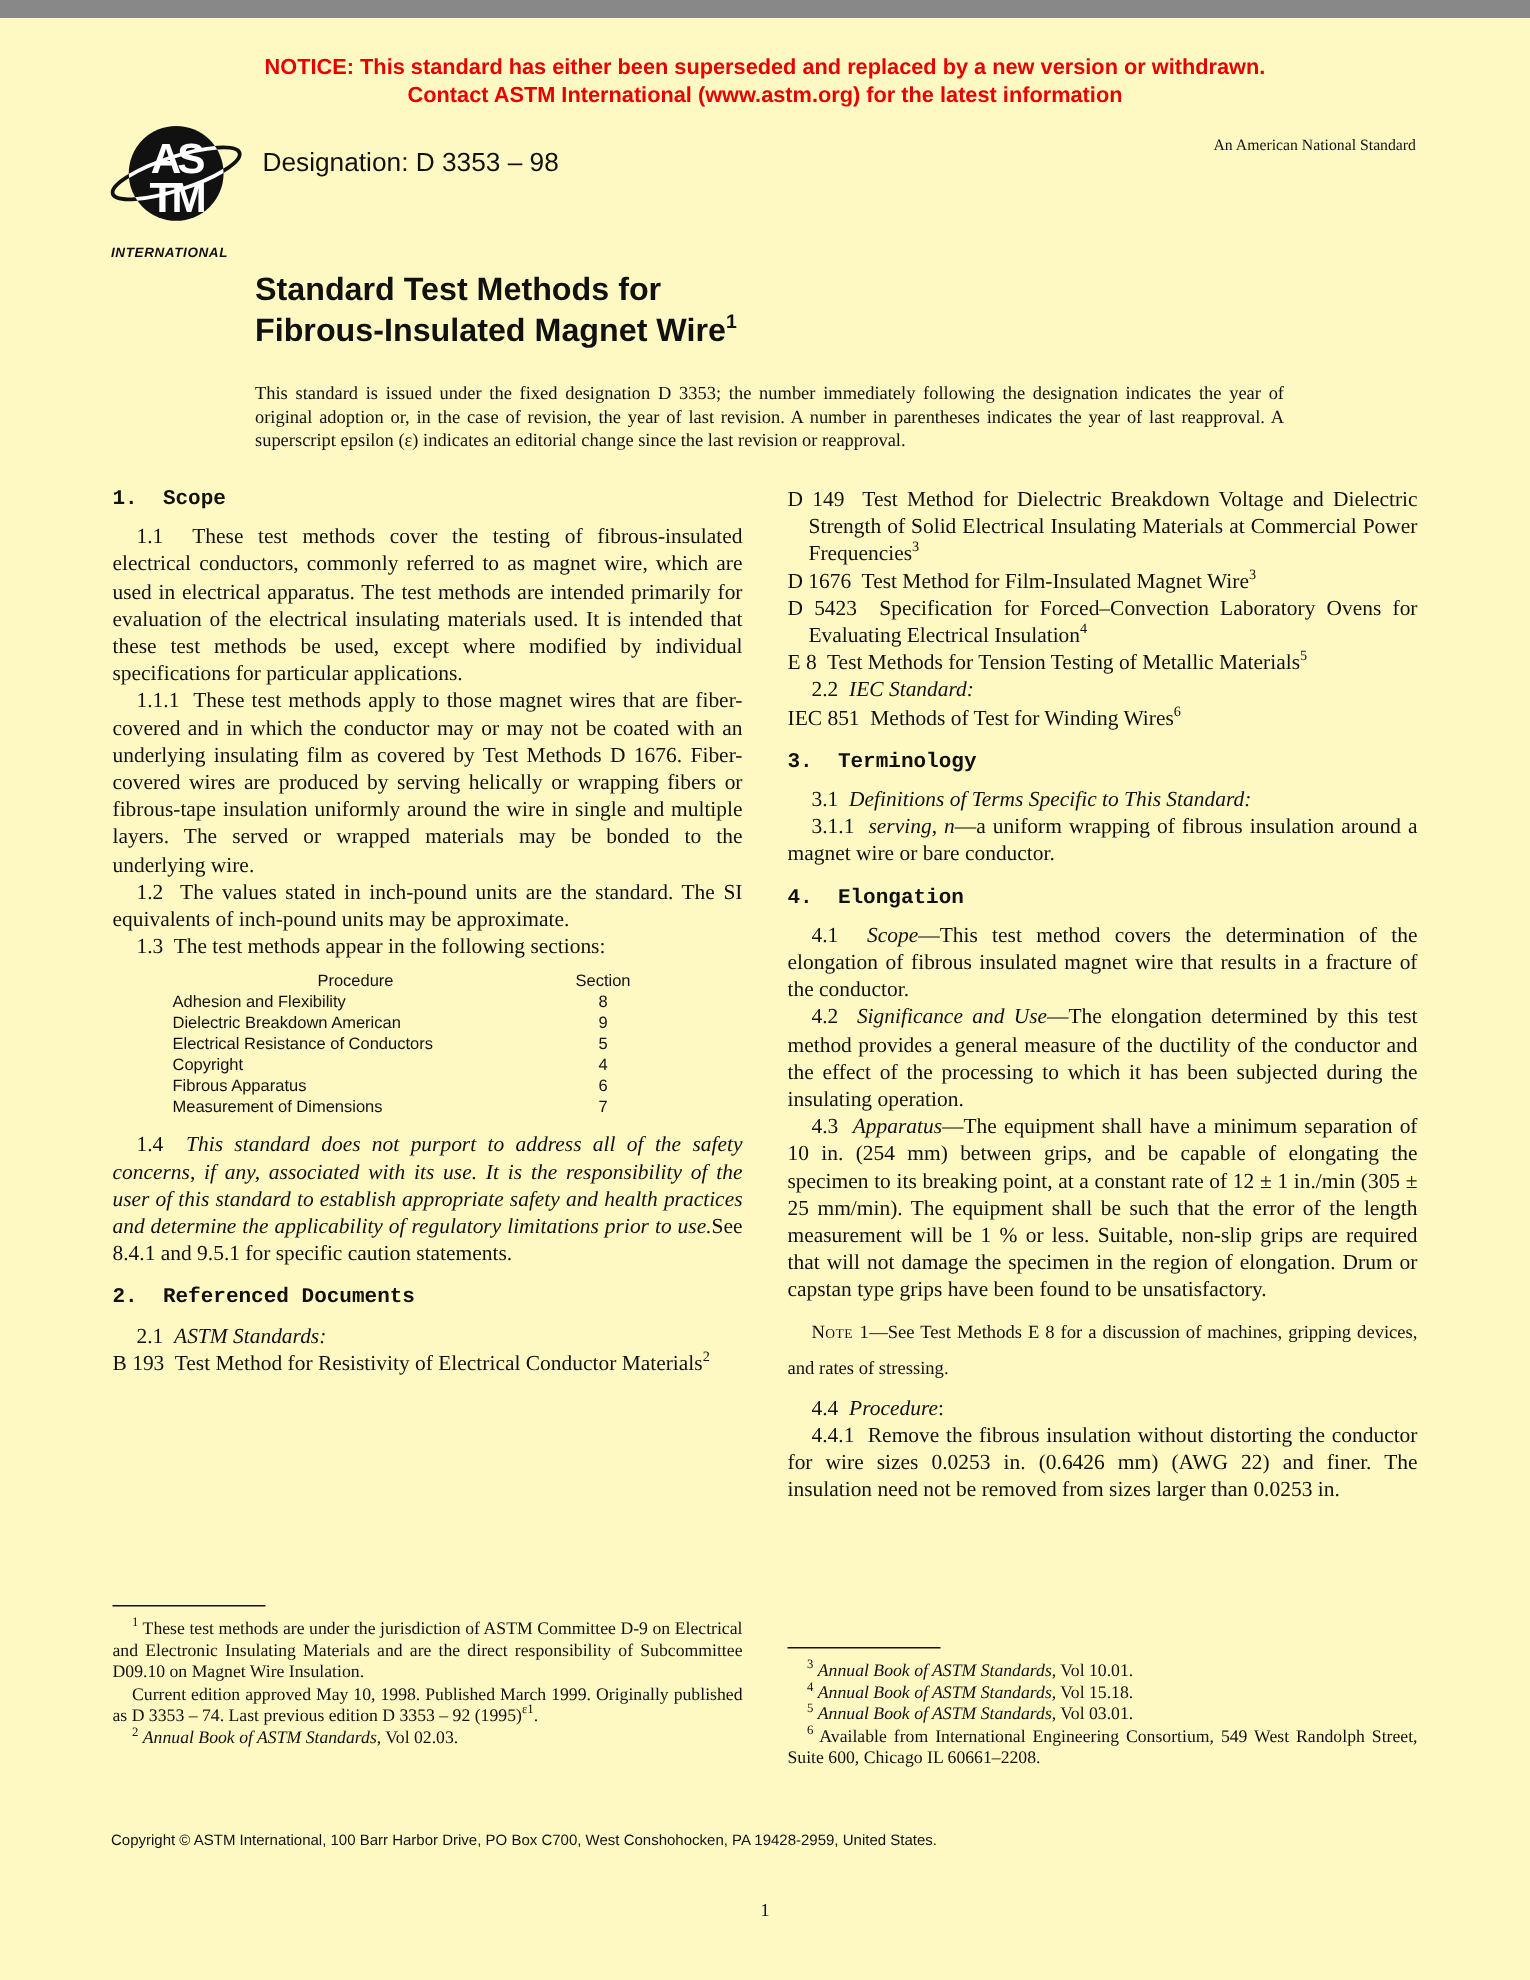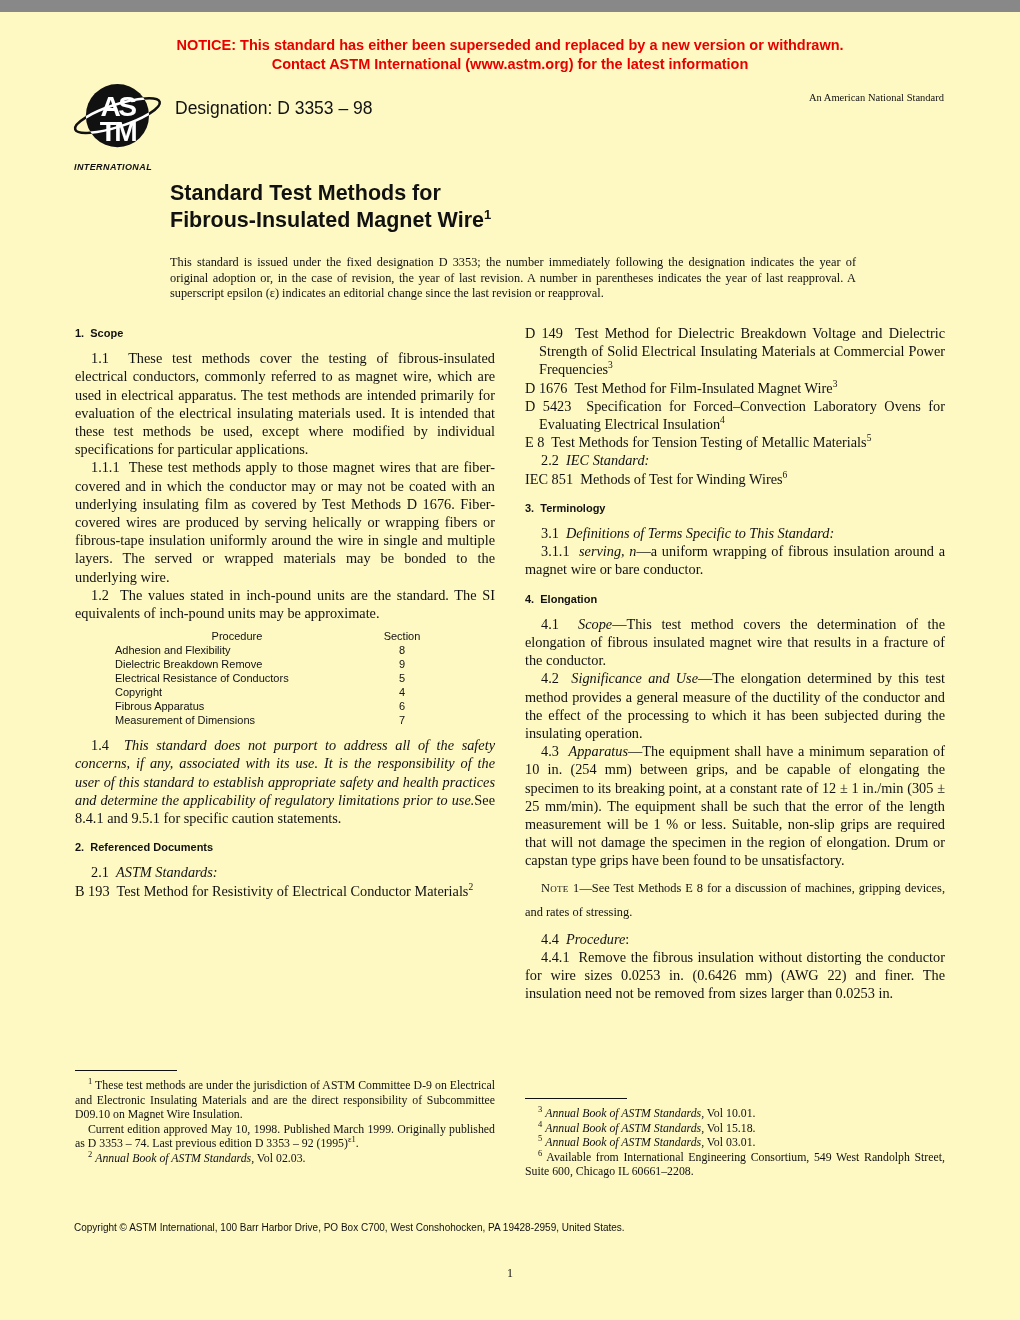--- a/index.html
+++ b/index.html
@@ -42,21 +42,21 @@
     font-size:12.3px;line-height:15.6px;text-align:justify;
   }
   
   .col{position:absolute;top:312px;width:420px;font-size:14.3px;line-height:18.2px;}
   .col-left{left:75px;}
   .col-right{left:525px;}
   .col p{margin:0;text-indent:16px;text-align:justify;}
   .col p.ref{text-indent:0;padding-left:14px;}
   .col p.ref .hang{display:block;text-indent:-14px;text-align:justify;}
   .col h3{
-    font-size:11px;margin:11px 0 7px 0;font-family:Liberation Sans, sans-serif;
+    font-size:14px;margin:11px 0 7px 0;font-family:Liberation Mono, monospace;
     font-weight:bold;
   }
   .col h3.first{margin-top:0;}
   sup{font-size:9.5px;line-height:0;}
   .it{font-style:italic;font-family:Liberation Serif, serif;}
   
   .proc-table{
     font-family:"Liberation Sans", sans-serif;font-size:11px;line-height:14px;
     margin:7px 0 9px 40px;width:330px;
   }
@@ -116,32 +116,33 @@
     <div><span>Fibrous-Insulated Magnet Wire</span><sup>1</sup></div>
   </div>
 
   <div class="intro">This standard is issued under the fixed designation D 3353; the number immediately following the designation indicates the year of original adoption or, in the case of revision, the year of last revision. A number in parentheses indicates the year of last reapproval. A superscript epsilon (ε) indicates an editorial change since the last revision or reapproval.</div>
 
   <div class="col col-left">
     <h3 class="first">1.&nbsp; Scope</h3>
     <p>1.1&nbsp; These test methods cover the testing of fibrous-insulated electrical conductors, commonly referred to as magnet wire, which are used in electrical apparatus. The test methods are intended primarily for evaluation of the electrical insulating materials used. It is intended that these test methods be used, except where modified by individual specifications for particular applications.</p>
     <p>1.1.1&nbsp; These test methods apply to those magnet wires that are fiber-covered and in which the conductor may or may not be coated with an underlying insulating film as covered by Test Methods D 1676. Fiber-covered wires are produced by serving helically or wrapping fibers or fibrous-tape insulation uniformly around the wire in single and multiple layers. The served or wrapped materials may be bonded to the underlying wire.</p>
     <p>1.2&nbsp; The values stated in inch-pound units are the standard. The SI equivalents of inch-pound units may be approximate.</p>
+    <p>1.3&nbsp; The test methods appear in the following sections:</p>
 
     <div class="proc-table">
       <div class="pt-row pt-head">
         <span class="pt-name">Procedure</span>
         <span class="pt-sec">Section</span>
       </div>
       <div class="pt-row">
         <span class="pt-name">Adhesion and Flexibility</span>
         <span class="pt-sec">8</span>
       </div>
       <div class="pt-row">
-        <span class="pt-name">Dielectric Breakdown Remove</span>
+        <span class="pt-name">Dielectric Breakdown American</span>
         <span class="pt-sec">9</span>
       </div>
       <div class="pt-row">
         <span class="pt-name">Electrical Resistance of Conductors</span>
         <span class="pt-sec">5</span>
       </div>
       <div class="pt-row">
         <span class="pt-name">Copyright</span>
         <span class="pt-sec">4</span>
       </div>

